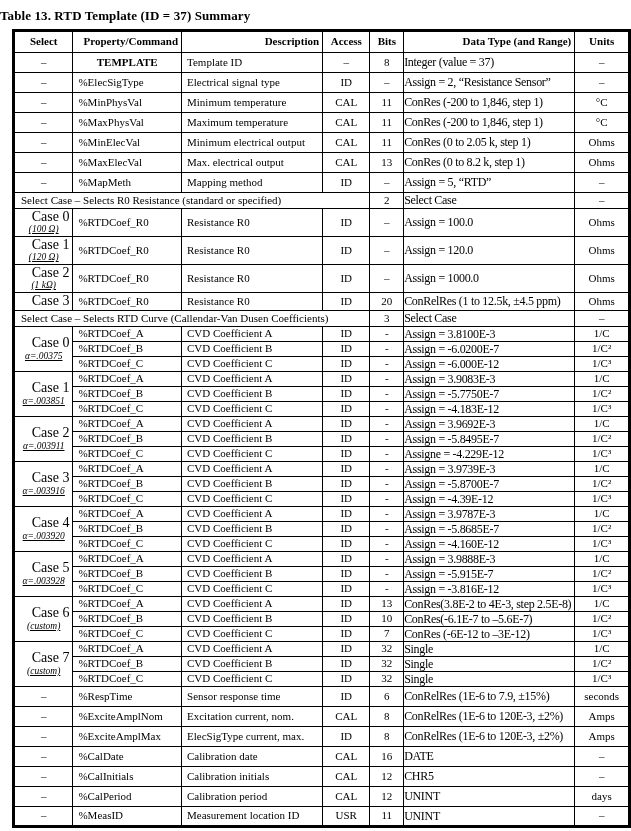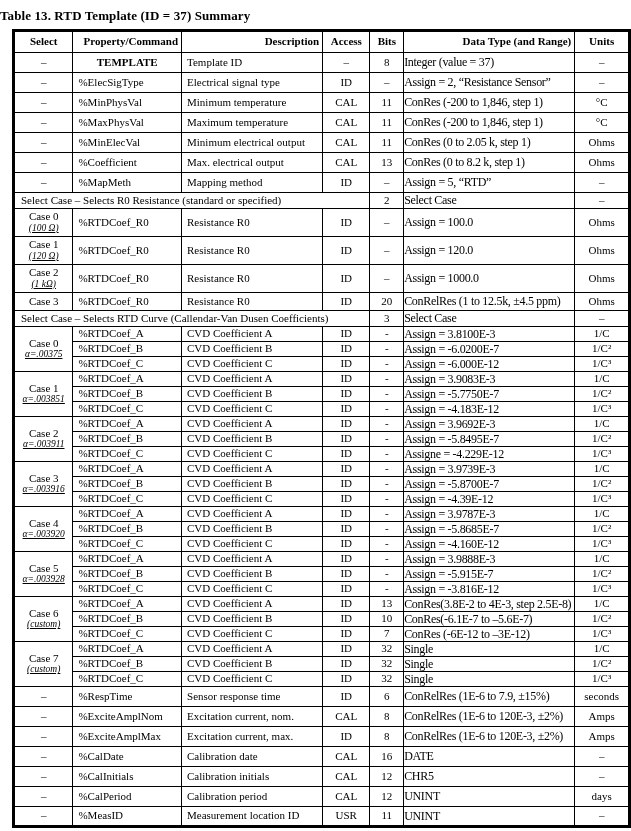--- a/index.html
+++ b/index.html
@@ -48,21 +48,21 @@
   td.cell-access   { text-align: center; }
   td.cell-bits     { text-align: center; }
   td.cell-datatype { padding-left: 0; font-size: 12px; letter-spacing: -0.3px; }
   td.cell-units    { text-align: center; }
 
   tbody tr.data:first-child td.cell-property { text-align: center; padding-left: 3px; font-weight: bold; }
 
   td.section-label { padding-left: 6px; }
 
   td.case-cell { text-align: center; }
-  .case-label { font-size: 11px; }
+  .case-label { font-size: 14px; text-align: right; }
   .case-sub   { font-style: italic; font-size: 9.5px; margin-top: 1px; text-decoration: underline; }
 </style>
 </head>
 <body>
 
 <div class="title">Table 13.  RTD Template (ID = 37) Summary</div>
 
 <table>
   <colgroup>
     <col style="width:62px">
@@ -125,21 +125,21 @@
         <td class="cell-select">–</td>
         <td class="cell-property">%MinElecVal</td>
         <td class="cell-description">Minimum electrical output</td>
         <td class="cell-access">CAL</td>
         <td class="cell-bits">11</td>
         <td class="cell-datatype">ConRes (0 to 2.05 k, step 1)</td>
         <td class="cell-units">Ohms</td>
       </tr>
       <tr class="data">
         <td class="cell-select">–</td>
-        <td class="cell-property">%Coefficient</td>
+        <td class="cell-property">%MaxElecVal</td>
         <td class="cell-description">Max.  electrical output</td>
         <td class="cell-access">CAL</td>
         <td class="cell-bits">13</td>
         <td class="cell-datatype">ConRes (0 to 8.2 k, step 1)</td>
         <td class="cell-units">Ohms</td>
       </tr>
       <tr class="data">
         <td class="cell-select">–</td>
         <td class="cell-property">%MapMeth</td>
         <td class="cell-description">Mapping method</td>
@@ -445,21 +445,21 @@
         <td class="cell-property">%ExciteAmplNom</td>
         <td class="cell-description">Excitation current, nom.</td>
         <td class="cell-access">CAL</td>
         <td class="cell-bits">8</td>
         <td class="cell-datatype">ConRelRes (1E-6 to 120E-3, ±2%)</td>
         <td class="cell-units">Amps</td>
       </tr>
       <tr class="data">
         <td class="cell-select">–</td>
         <td class="cell-property">%ExciteAmplMax</td>
-        <td class="cell-description">Excitation current, max.</td>
+        <td class="cell-description">ElecSigType current, max.</td>
         <td class="cell-access">ID</td>
         <td class="cell-bits">8</td>
         <td class="cell-datatype">ConRelRes (1E-6 to 120E-3, ±2%)</td>
         <td class="cell-units">Amps</td>
       </tr>
       <tr class="data">
         <td class="cell-select">–</td>
         <td class="cell-property">%CalDate</td>
         <td class="cell-description">Calibration date</td>
         <td class="cell-access">CAL</td>

